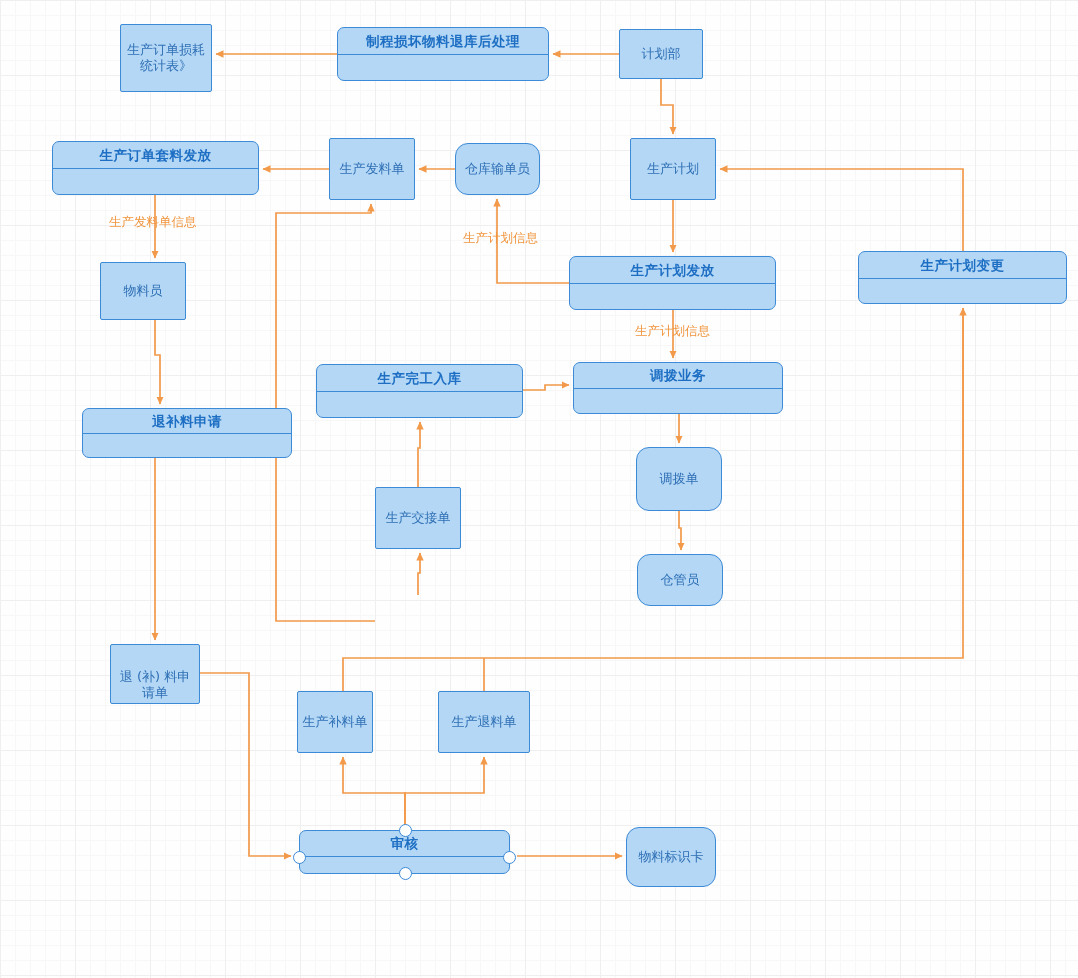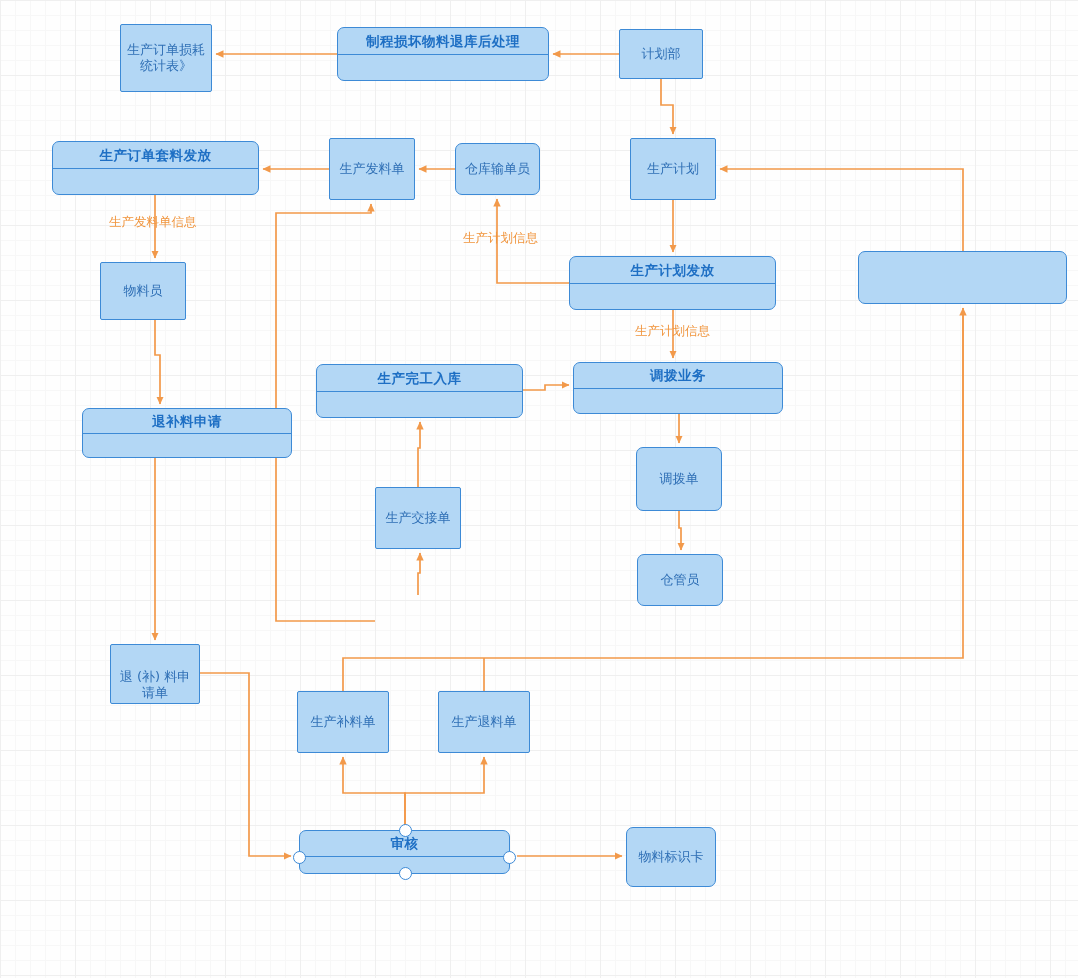--- a/index.html
+++ b/index.html
@@ -33,21 +33,21 @@
     align-items:center;
     justify-content:center;
     text-align:center;
     line-height:1.25;
   }
   .plain{
     border-radius:2px;
     font-size:13px;
     padding:2px 4px;
   }
-  .rounded{border-radius:7px;}
+  .rounded{border-radius:13px;}
   
   .proc{
     border-radius:7px;
     display:block;
     padding:0;
   }
   .proc .title{
     box-sizing:border-box;
     width:100%;
     display:flex;align-items:center;justify-content:center;
@@ -162,20 +162,21 @@
 
   <div class="node plain rounded" style="left:455px;top:143px;width:85px;height:52px;">
     <span>仓库输单员</span>
   </div>
 
   <div class="node plain" style="left:630px;top:138px;width:86px;height:62px;">
     <span>生产计划</span>
   </div>
 
   <div class="node proc" style="left:858px;top:251px;width:209px;height:53px;">
+    <div class="title" style="height:27px;">生产计划变更</div>
     <div class="body" style="height:24px;"></div>
   </div>
 
   <div class="node plain" style="left:100px;top:262px;width:86px;height:58px;">
     <span>物料员</span>
   </div>
 
   <div class="node proc" style="left:569px;top:256px;width:207px;height:54px;">
     <div class="title" style="height:27px;">生产计划发放</div>
     <div class="body" style="height:25px;"></div>
@@ -207,21 +208,21 @@
   <div class="node plain rounded" style="left:637px;top:554px;width:86px;height:52px;">
     <span>仓管员</span>
   </div>
 
 
   <div class="node plain" style="left:110px;top:644px;width:90px;height:60px;align-items:flex-end;">
     <span style="white-space:pre-line;">退 (补) 料申
 请单</span>
   </div>
 
-  <div class="node plain" style="left:297px;top:691px;width:92px;height:62px;align-items:center;">
+  <div class="node plain" style="left:297px;top:691px;width:76px;height:62px;align-items:center;">
     <span>生产补料单</span>
   </div>
 
   <div class="node plain" style="left:438px;top:691px;width:92px;height:62px;">
     <span>生产退料单</span>
   </div>
 
   <div class="node proc" style="left:299px;top:830px;width:211px;height:44px;">
     <div class="title" style="height:26px;">审核</div>
     <div class="body" style="height:24px;"></div>

